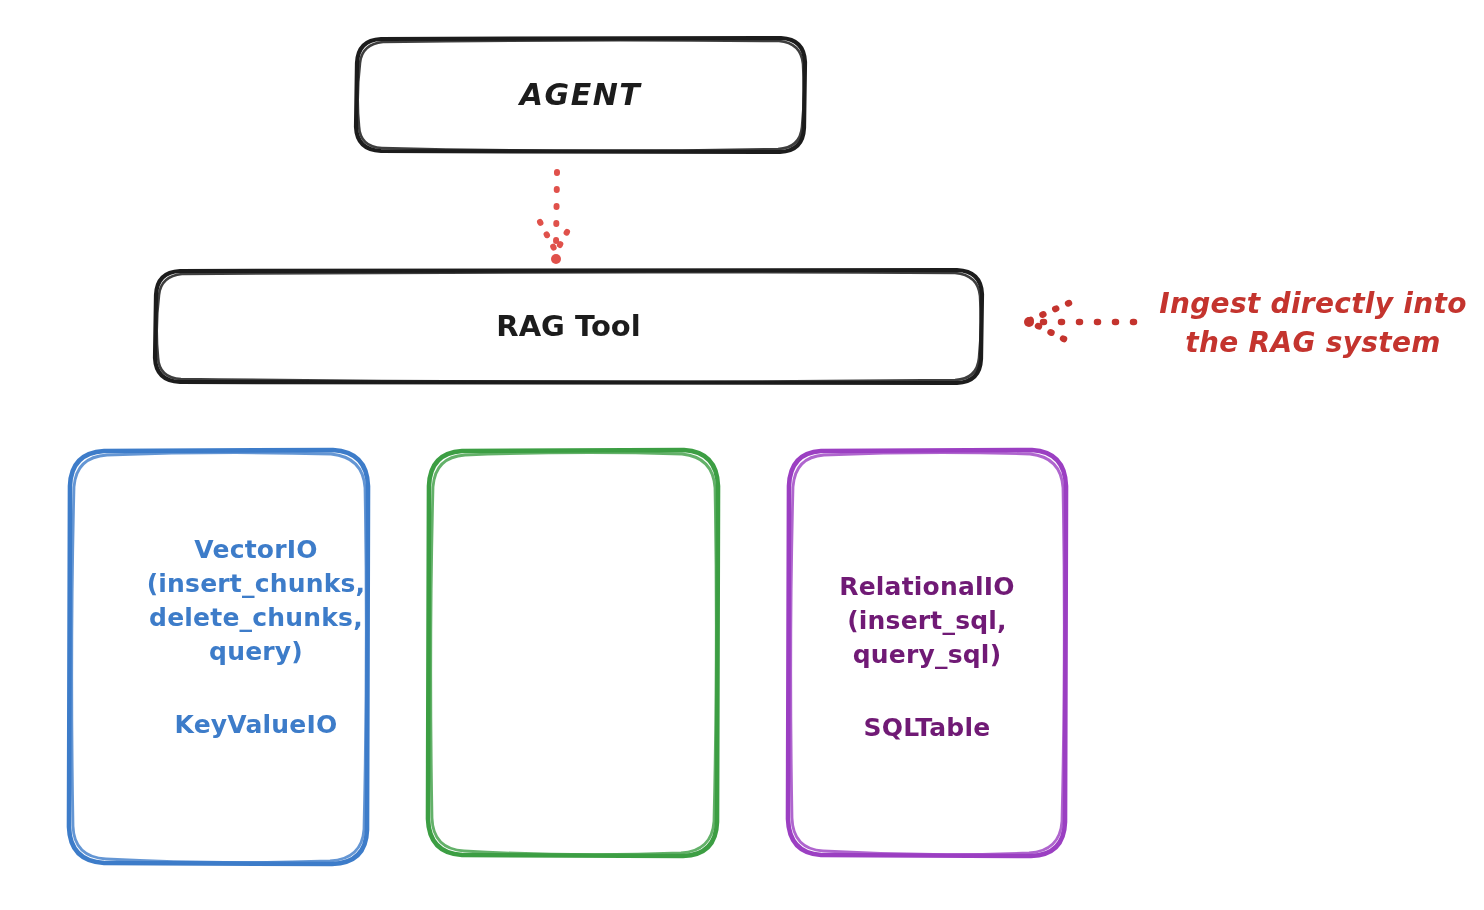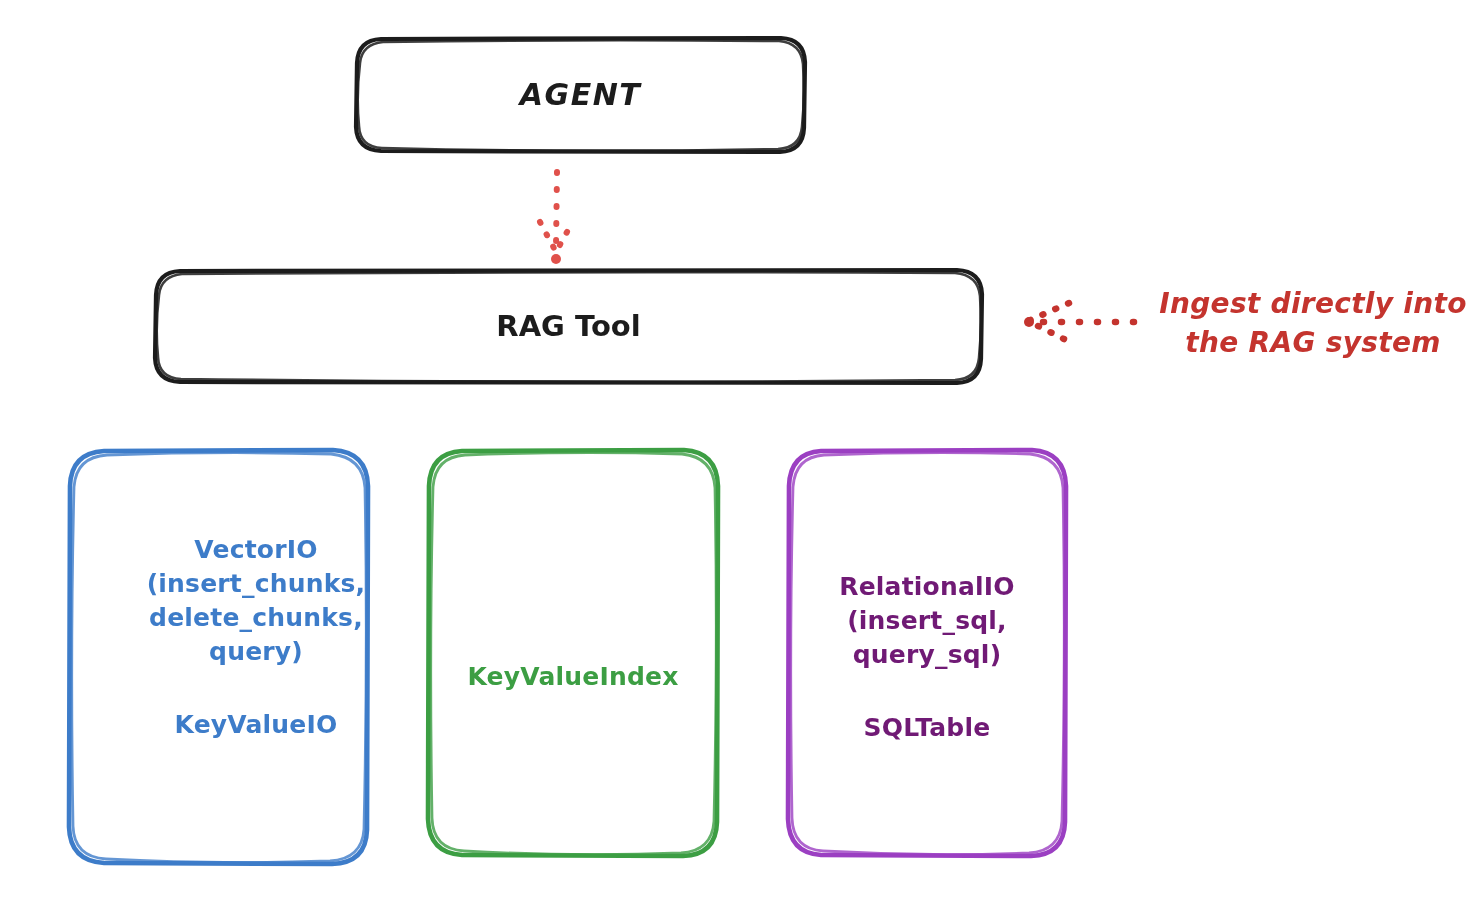--- a/index.html
+++ b/index.html
@@ -146,21 +146,20 @@
 
   <div class="store-label" id="store-0-label">
     <span class="store-api">VectorIO
 (insert_chunks,
 delete_chunks,
 query)</span>
     <span class="store-impl">KeyValueIO</span>
   </div>
 
   <div class="store-label" id="store-1-label">
-    <span class="store-impl">KeyValueIndex</span>
   </div>
 
   <div class="store-label" id="store-2-label">
     <span class="store-api">RelationalIO
 (insert_sql,
 query_sql)</span>
     <span class="store-impl">SQLTable</span>
   </div>
 
   <div id="annotation-text">Ingest directly into

